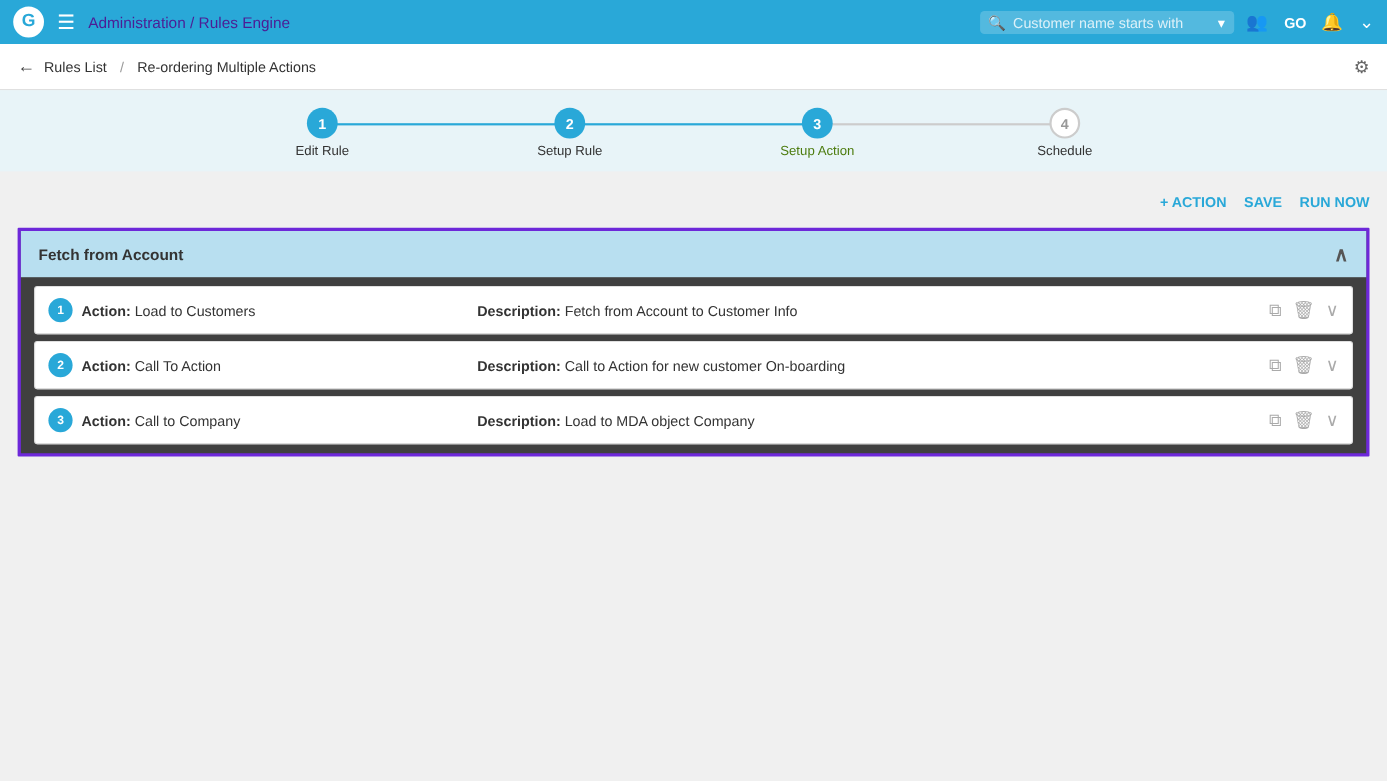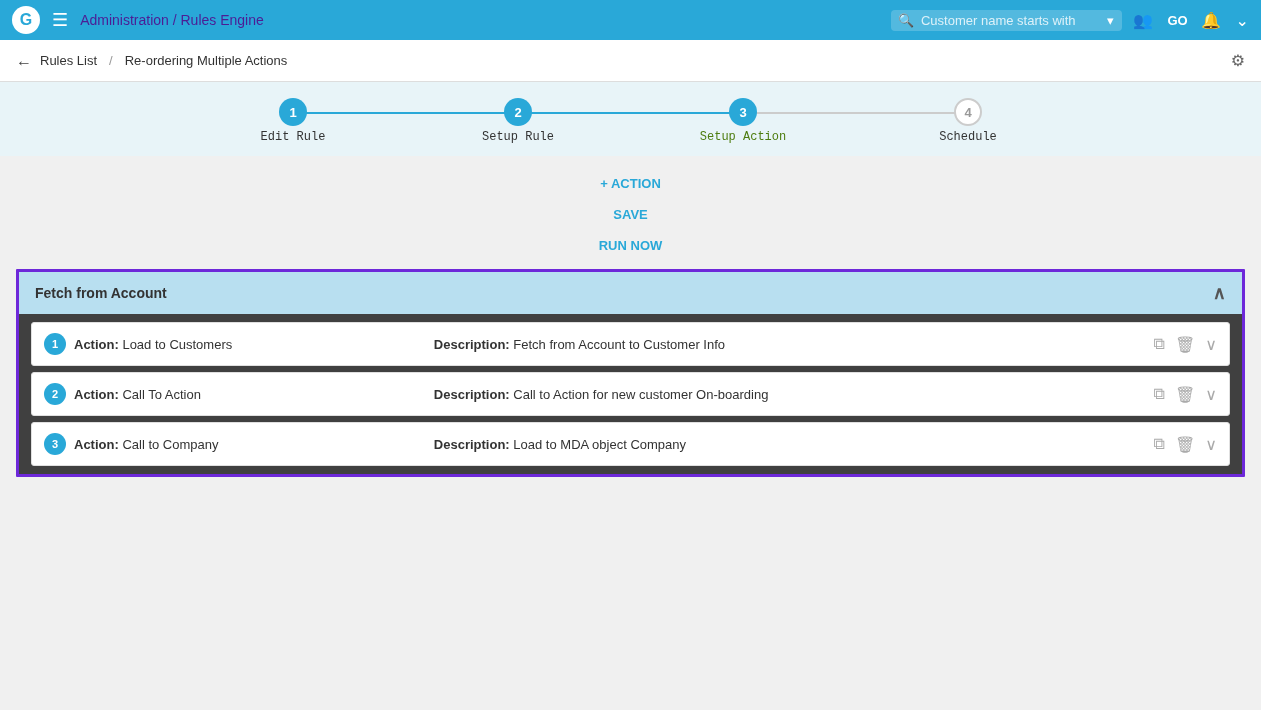--- a/index.html
+++ b/index.html
@@ -122,21 +122,20 @@
       z-index: 2;
       position: relative;
     }
     .step-circle.active { background: #29a8d8; color: white; }
     .step-circle.inactive { background: white; color: #999; border: 2px solid #ccc; }
     .step-label {
       margin-top: 4px;
       font-size: 12px;
       color: #333;
       text-align: center;
-      font-family: Liberation Mono, monospace;
     }
     .step-label.active-label { color: #4d7c0f; }
     .step-connector {
       position: absolute;
       top: 14px;
       left: 50%;
       right: -50%;
       height: 2px;
       z-index: 1;
     }
@@ -151,21 +150,20 @@
     }
 
     
     .action-toolbar {
       display: flex;
       justify-content: flex-end;
       align-items: center;
       gap: 16px;
       padding: 8px 0;
       margin-bottom: 8px;
-      flex-direction: column;
     }
     .toolbar-btn {
       font-size: 13px;
       font-weight: bold;
       cursor: pointer;
       background: none;
       border: none;
       color: #29a8d8;
     }
 

